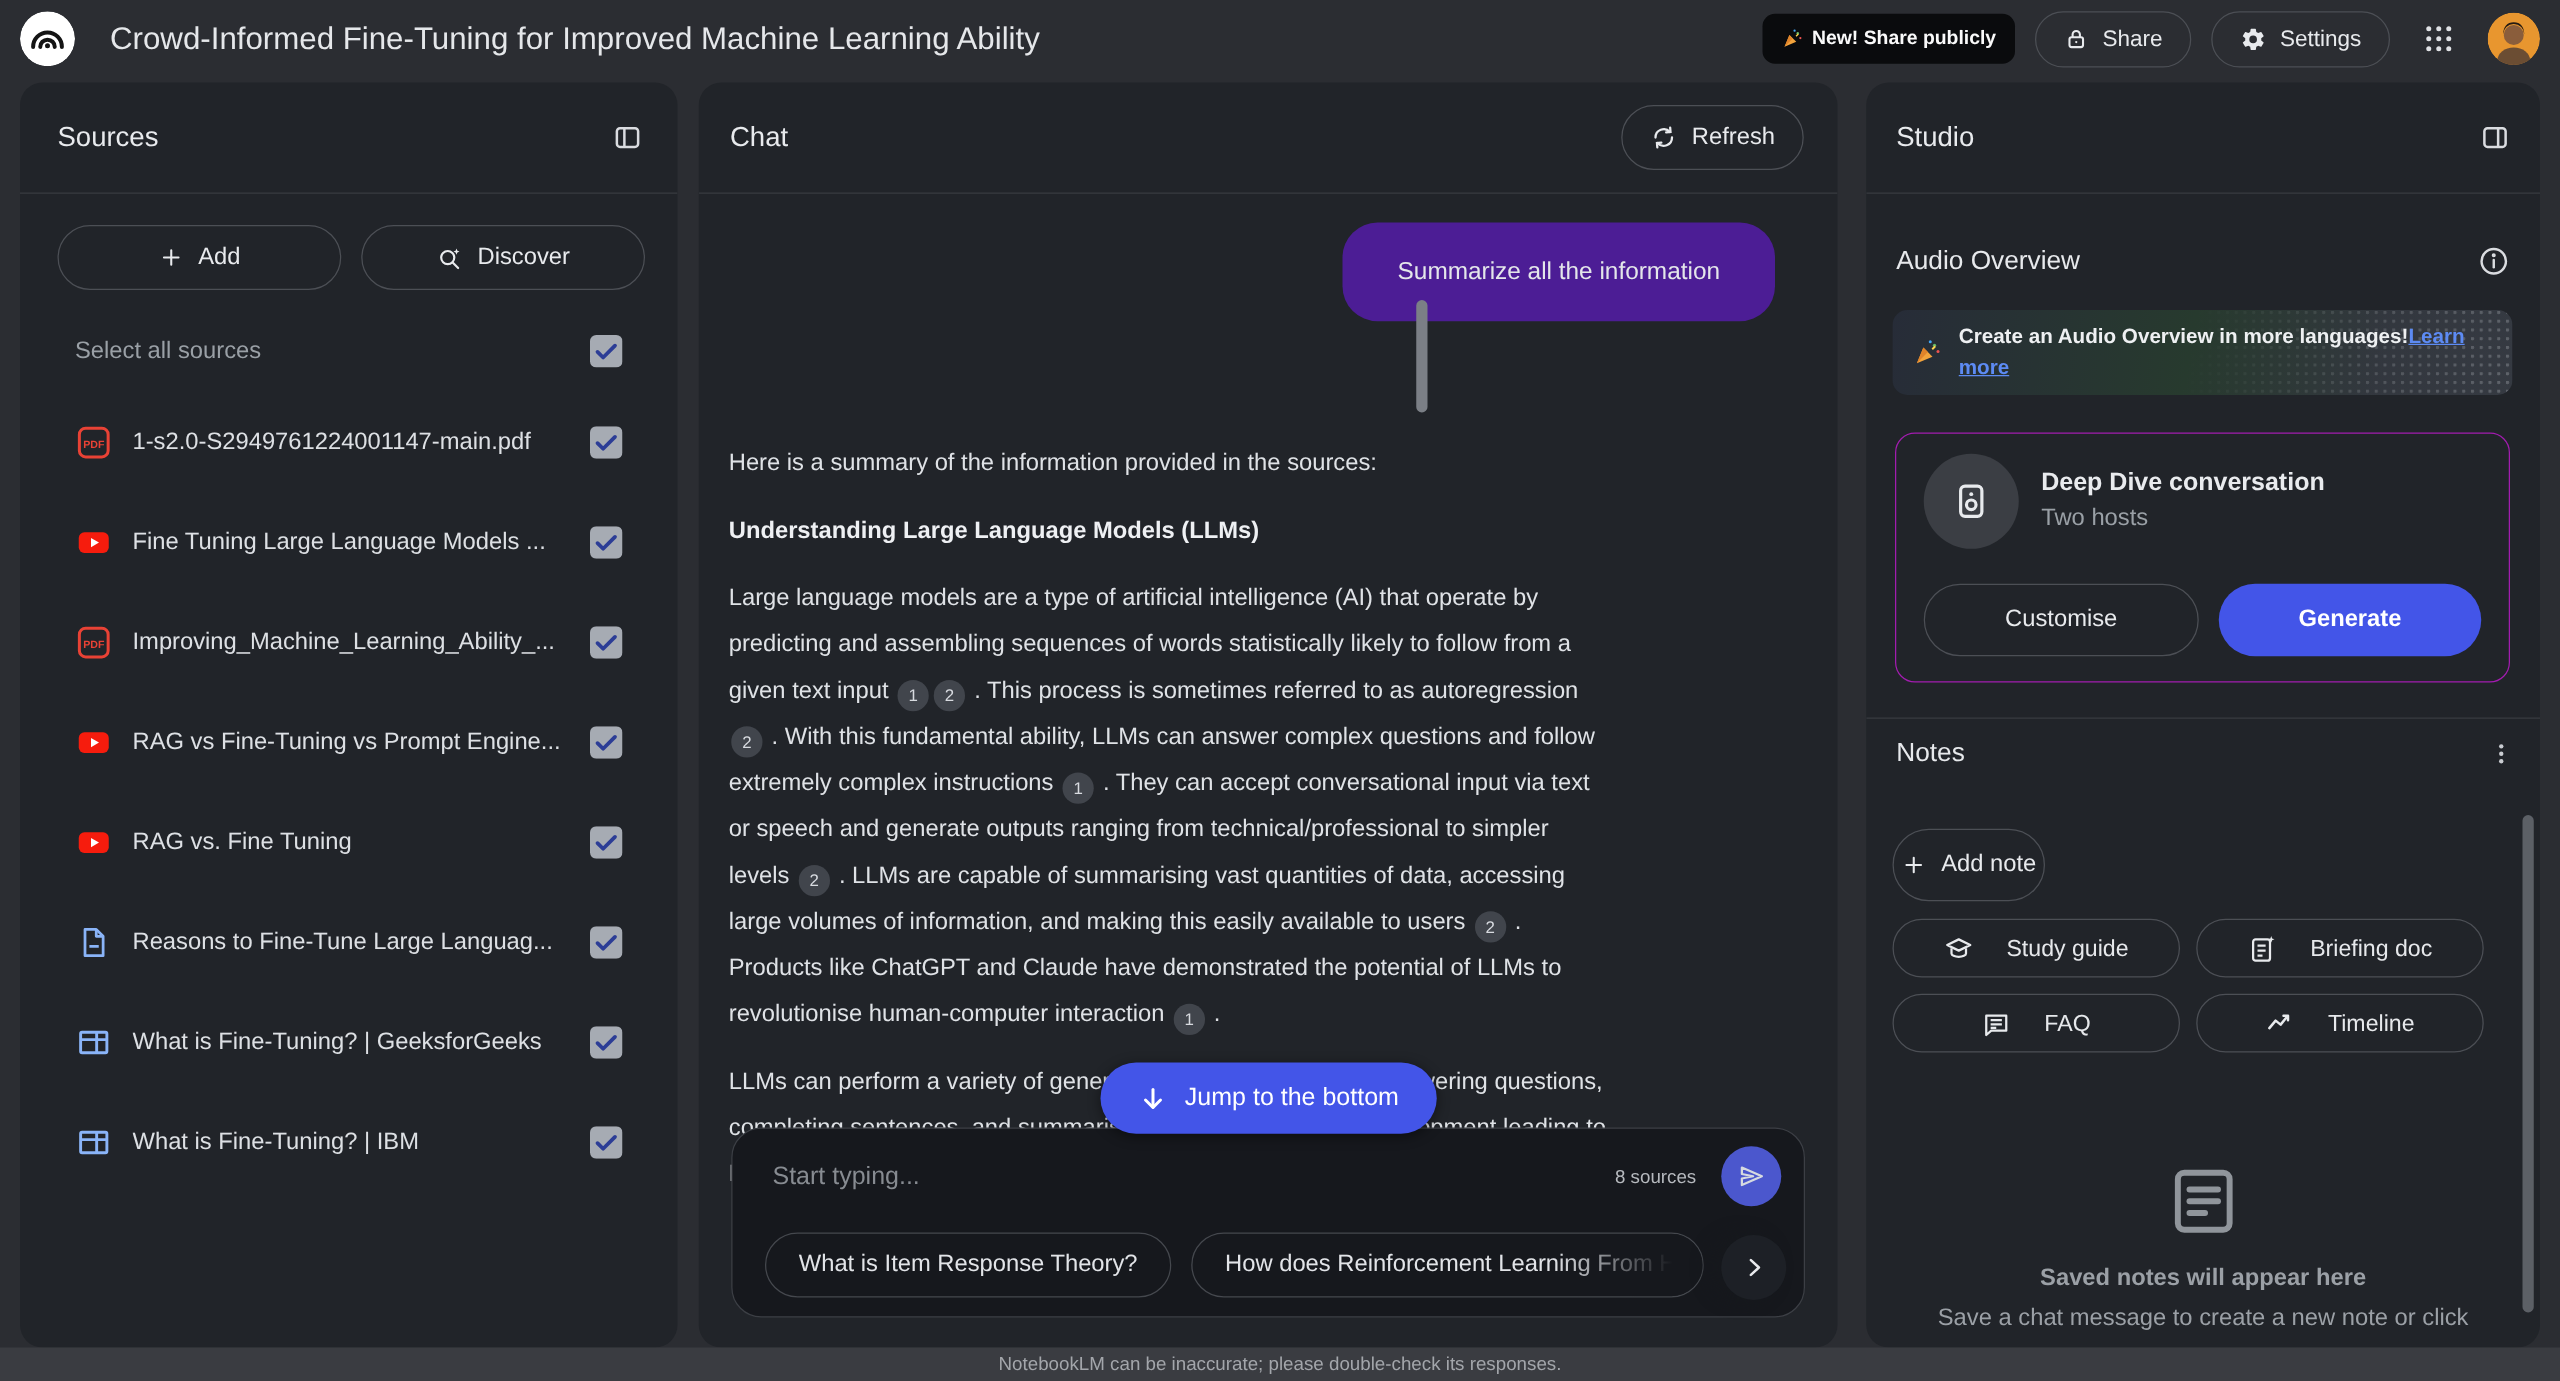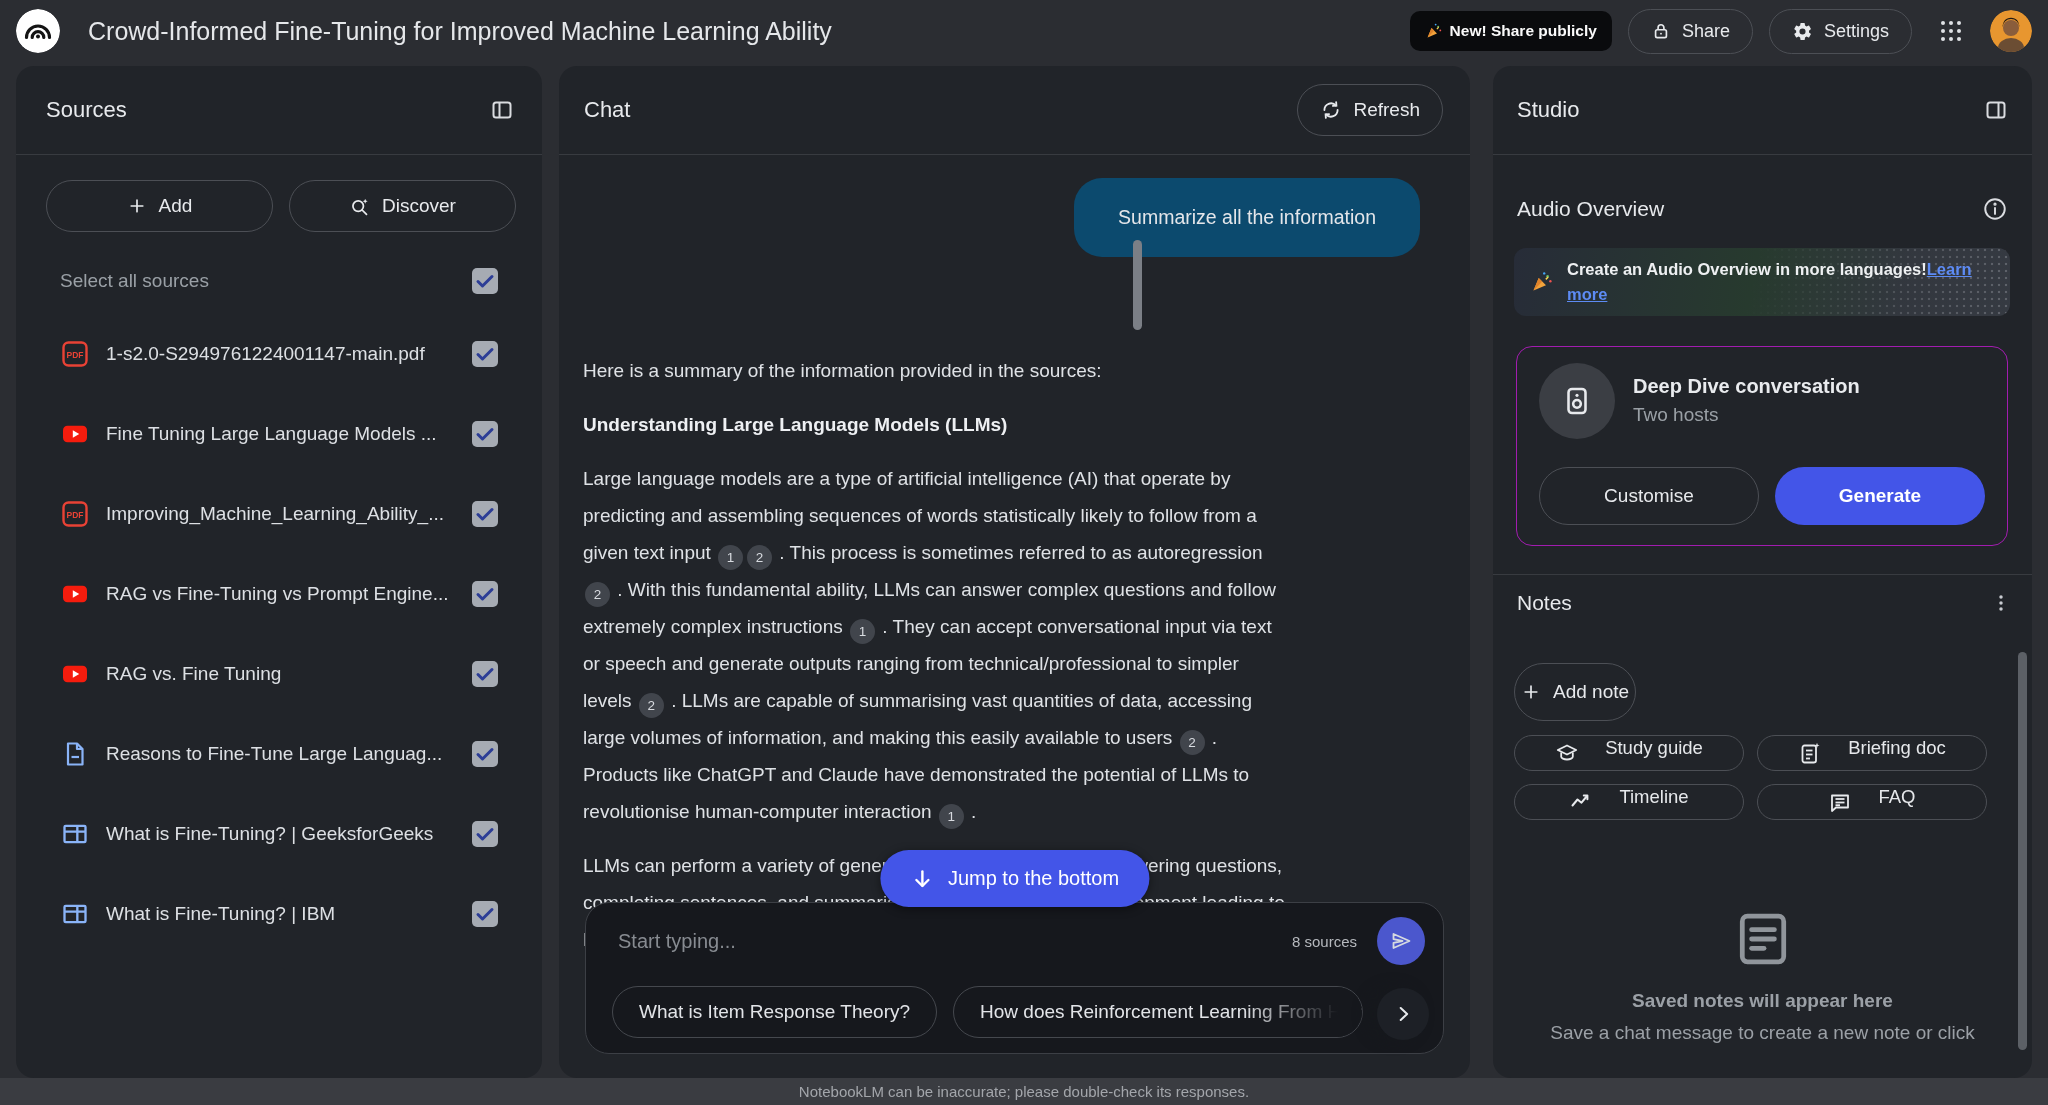--- a/index.html
+++ b/index.html
@@ -36,21 +36,21 @@
   .select-all-label{font-size:19px;color:#9aa0a6;}
   .checkbox{margin-left:auto;width:26px;height:26px;cursor:pointer;}
   .src-list{margin-top:20px;}
   .src-row{height:80px;display:flex;align-items:center;padding:0 44px 0 45px;cursor:pointer;}
   .src-row .src-ic{width:28px;height:28px;}
   .src-label{margin-left:17px;font-size:19px;color:#dde0e4;white-space:nowrap;overflow:hidden;flex:1;}
 
   
   .chat-body{position:absolute;left:0;right:0;top:88px;bottom:0;}
   .user-bubble{position:absolute;top:24px;right:50px;height:79px;display:flex;align-items:center;
-               padding:0 44px;background:#0c4a6e;border-radius:28px;font-size:19.5px;color:#e4e6ea;}
+               padding:0 44px;background:#4c1d95;border-radius:28px;font-size:19.5px;color:#e4e6ea;}
   .chat-thumb{position:absolute;left:574px;top:86px;width:9px;height:90px;border-radius:5px;background:#7b7f86;}
   .messages{position:absolute;left:24px;top:198px;width:705px;font-size:19px;line-height:37px;color:#dfe2e6;}
   .messages p{margin:0 0 17px;}
   .messages h4{margin:0 0 17px;font-size:19px;line-height:37px;font-weight:700;color:#eef0f3;}
   .cite{display:inline-flex;align-items:center;justify-content:center;width:25px;height:25px;border-radius:50%;
         background:#41454c;color:#d8dbe0;font-size:13.5px;position:relative;top:3px;margin:0 2px;cursor:pointer;}
   .jump-btn{position:absolute;left:50%;transform:translateX(-50%);top:696px;height:57px;display:flex;align-items:center;
             gap:14px;padding:0 30px;border:none;border-radius:29px;background:#4355e8;color:#fff;font-size:20px;
             cursor:pointer;box-shadow:0 2px 10px rgba(0,0,0,.45);z-index:3;}
   .input-card{position:absolute;left:26px;right:26px;top:748px;height:150px;background:#16181d;
@@ -94,21 +94,21 @@
   .dd-actions{position:absolute;left:22px;right:22px;bottom:20px;display:flex;gap:16px;}
   .dd-actions .outline{flex:1.04;height:58px;border:1px solid #4c4f55;border-radius:29px;background:transparent;
                        color:#e8eaed;font-size:19px;font-weight:500;cursor:pointer;}
   .dd-actions .filled{flex:1;height:58px;border:none;border-radius:29px;background:#4355e8;color:#fff;
                       font-size:19px;font-weight:600;cursor:pointer;}
   .studio-divider{height:1px;background:#383b40;margin-top:28px;}
   .notes-header{display:flex;align-items:center;margin:16px 20px 0 24px;}
   .add-note{margin:48px 45px 0 21px;height:58px;display:flex;align-items:center;justify-content:center;gap:12px;
             border:1px solid #4c4f55;border-radius:29px;background:transparent;color:#e8eaed;font-size:19px;cursor:pointer;}
   .note-grid{margin:14px 45px 0 21px;display:grid;grid-template-columns:1fr 1fr;gap:13px;}
-  .note-chip{height:36px;display:flex;justify-content:center;gap:26px;border:1px solid #4c4f55;
+  .note-chip{height:47px;display:flex;align-items:center;justify-content:center;gap:26px;border:1px solid #4c4f55;
              border-radius:24px;background:transparent;color:#e6e8eb;font-size:18.5px;cursor:pointer;white-space:nowrap;}
   .notes-empty{margin-top:90px;display:flex;flex-direction:column;align-items:center;}
   .empty-title{margin-top:22px;font-size:19px;font-weight:700;color:#9ba0a6;}
   .empty-sub{margin-top:10px;font-size:19px;color:#9ba0a6;white-space:nowrap;}
   .studio-thumb{position:absolute;right:5px;top:586px;width:9px;height:398px;border-radius:5px;background:#5c6066;}
 
   
   .footer-bar{position:absolute;left:0;right:0;bottom:0;height:27px;background:#3a3c41;display:flex;
               align-items:center;justify-content:center;}
   .disclaimer{font-size:15px;color:#a3a6ab;}
@@ -499,38 +499,38 @@
                 <line x1="8" y1="9.5" x2="14.5" y2="9.5"></line>
                 <line x1="8" y1="13.5" x2="14.5" y2="13.5"></line>
                 <line x1="8" y1="17.5" x2="12" y2="17.5"></line>
                 <path d="M19 1.8l.7 1.9 1.9.7-1.9.7-.7 1.9-.7-1.9-1.9-.7 1.9-.7z" fill="#e8eaed" stroke="none"></path>
               </svg>
             </span>
             <span>Briefing doc</span>
           </button>
           <button class="note-chip">
             <span class="icon">
-              <svg width="24" height="24" viewBox="0 0 24 24" fill="none" stroke="#e8eaed" stroke-width="2" stroke-linecap="round" stroke-linejoin="round">
-                <path d="M3.5 15.5l5-6 4 3.2 5.5-6.7"></path>
-                <path d="M14.8 5.6h3.6v3.6"></path>
-              </svg>
-            </span>
-            <span>Timeline</span>
-          </button>
-          <button class="note-chip">
-            <span class="icon">
               <svg width="24" height="24" viewBox="0 0 24 24" fill="none" stroke="#e8eaed" stroke-width="1.8" stroke-linejoin="round">
                 <path d="M4 5.5h16v12H8l-4 3.5z"></path>
                 <line x1="7.5" y1="9" x2="16.5" y2="9"></line>
                 <line x1="7.5" y1="12.5" x2="16.5" y2="12.5"></line>
                 <line x1="7.5" y1="15.2" x2="12" y2="15.2"></line>
               </svg>
             </span>
             <span>FAQ</span>
           </button>
+          <button class="note-chip">
+            <span class="icon">
+              <svg width="24" height="24" viewBox="0 0 24 24" fill="none" stroke="#e8eaed" stroke-width="2" stroke-linecap="round" stroke-linejoin="round">
+                <path d="M3.5 15.5l5-6 4 3.2 5.5-6.7"></path>
+                <path d="M14.8 5.6h3.6v3.6"></path>
+              </svg>
+            </span>
+            <span>Timeline</span>
+          </button>
         </div>
       <div class="notes-empty">
         <span class="icon">
           <svg width="58" height="58" viewBox="0 0 56 56" fill="none" stroke="#90959b" stroke-width="4.6" stroke-linecap="round">
               <rect x="8" y="6" width="40" height="44" rx="5"></rect>
               <line x1="17" y1="19" x2="39" y2="19"></line>
               <line x1="17" y1="28" x2="39" y2="28"></line>
               <line x1="17" y1="37" x2="29" y2="37"></line>
             </svg>
         </span>

